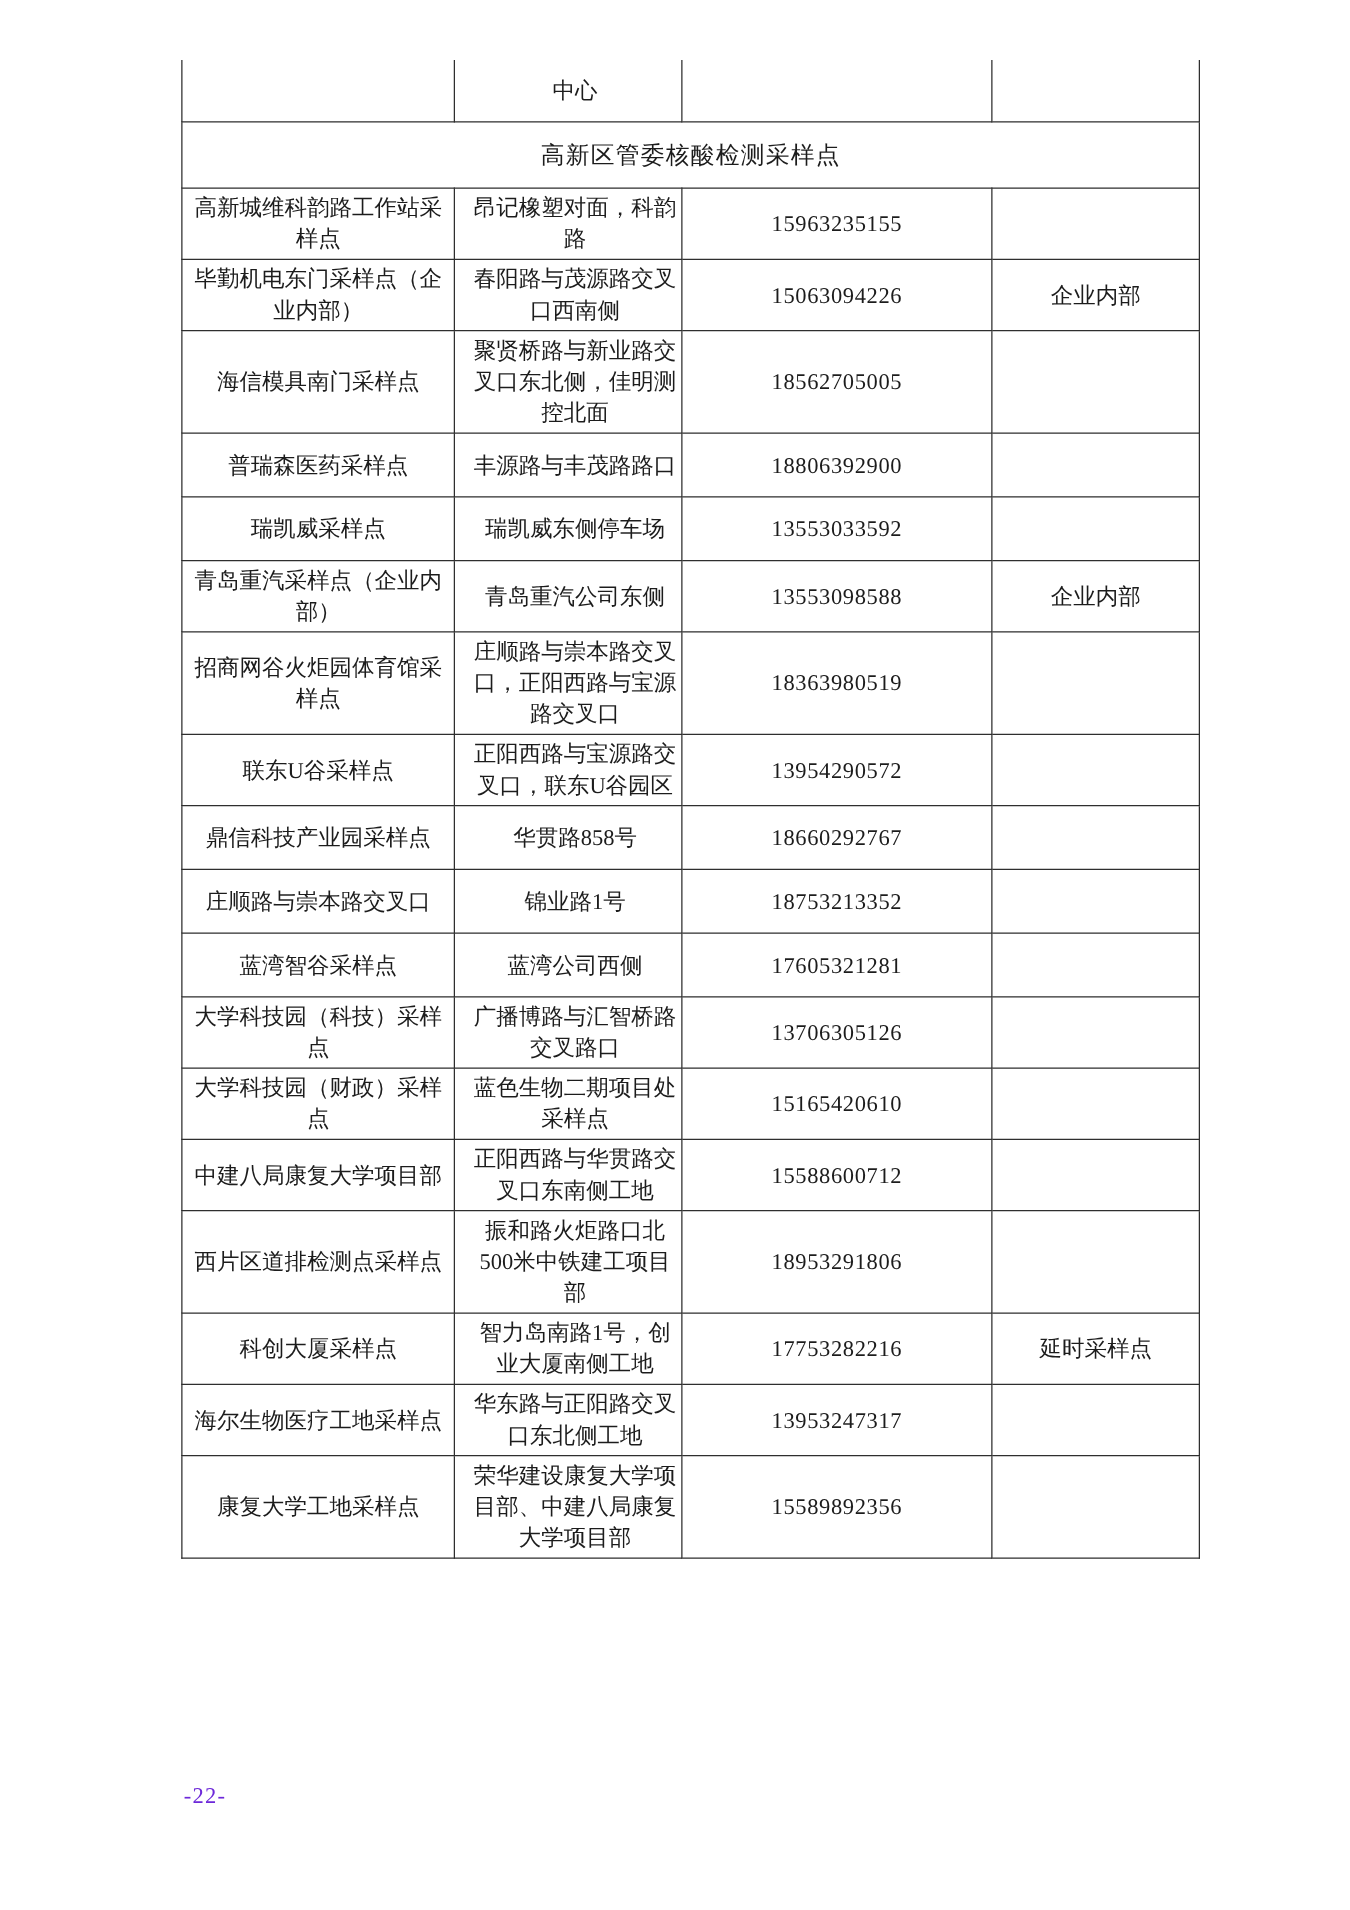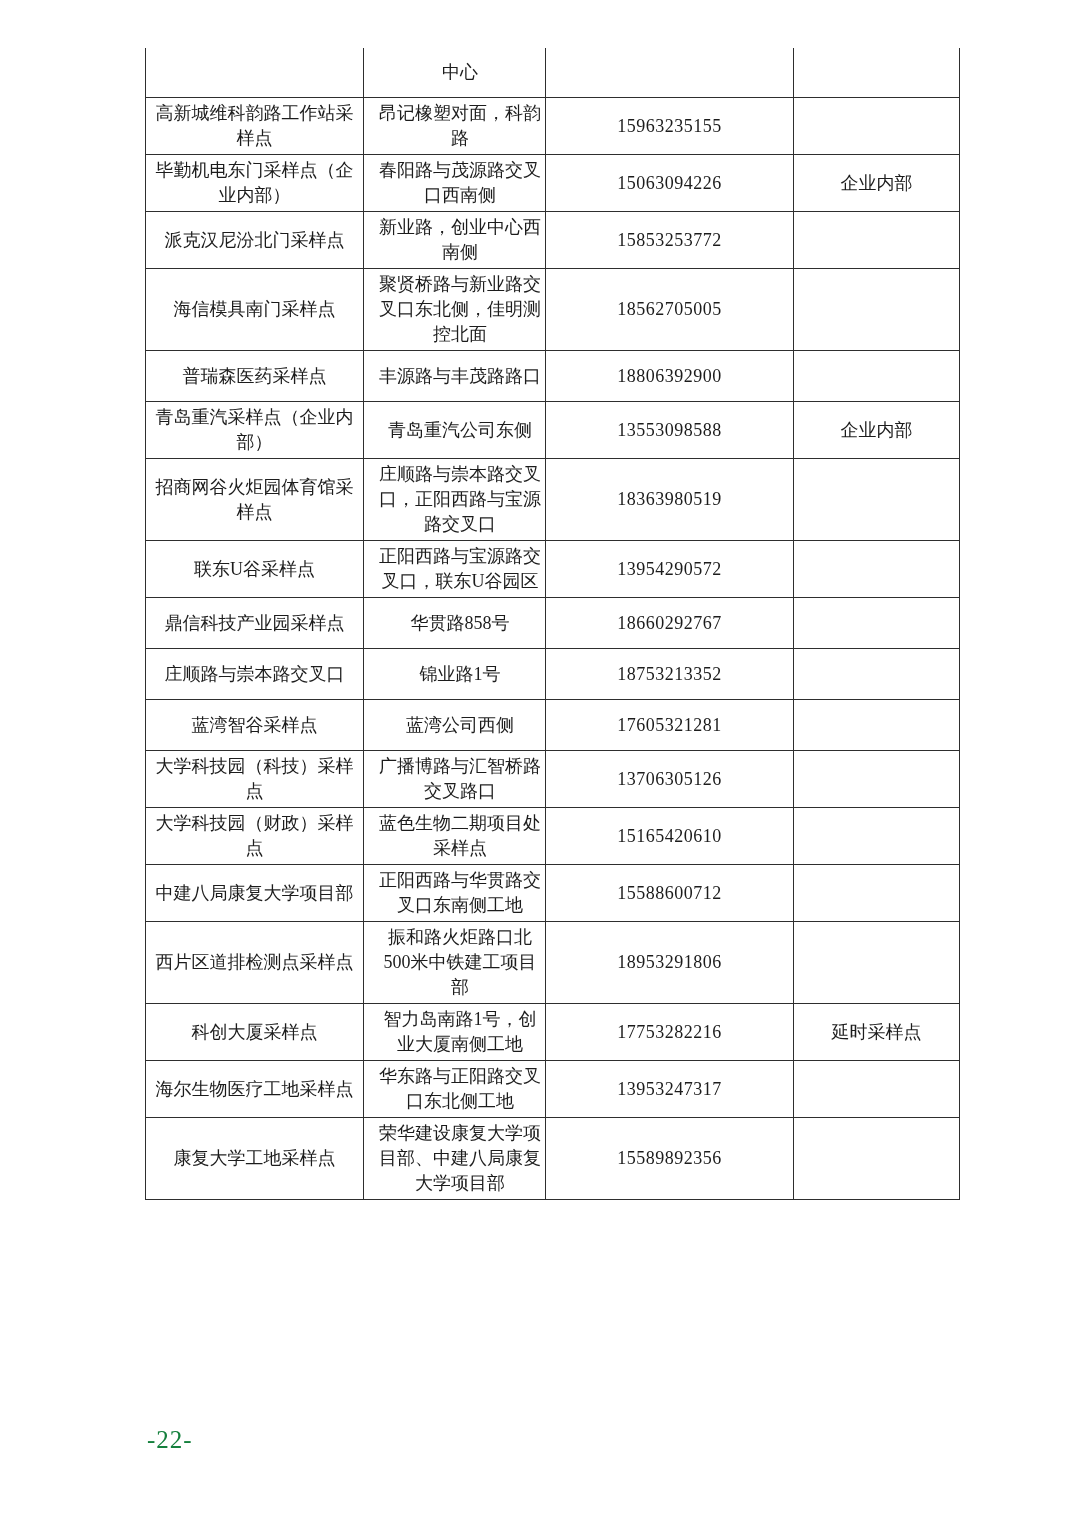--- a/index.html
+++ b/index.html
@@ -32,23 +32,23 @@
   }
   table.sampling-table td:nth-child(2) { padding-left: 12px; padding-right: 1px; }
   tr.continuation-row td { border-top: 0; height: 43px; }
   tr.title-row td { height: 46px; font-size: 19px; letter-spacing: 1px; }
   tr.header-row td { height: 46px; letter-spacing: 1px; }
   td.phone-cell { font-size: 19px; letter-spacing: 0.5px; }
   .page-footer {
     position: absolute;
     left: 147px;
     top: 1426px;
-    font-size: 25px;
+    font-size: 18px;
     letter-spacing: 1px;
-    color: #15803d;
+    color: #6d28d9;
   }
 </style>
 </head>
 <body>
 
 <div class="page">
 
   <table class="sampling-table">
     <colgroup>
       <col style="width:218px">
@@ -56,50 +56,53 @@
       <col style="width:248px">
       <col style="width:166px">
     </colgroup>
     <tbody>
       <tr class="continuation-row">
         <td></td>
         <td>中心</td>
         <td></td>
         <td></td>
       </tr>
+      <tr class="title-row">
+        <td colspan="4">高新区管委核酸检测采样点</td>
+      </tr>
     </tbody>
     <tbody>
         <tr>
     <td class="name-cell">高新城维科韵路工作站采样点</td>
     <td class="location-cell">昂记橡塑对面，科韵路</td>
     <td class="phone-cell">15963235155</td>
     <td class="note-cell"></td>
   </tr>
         <tr>
     <td class="name-cell">毕勤机电东门采样点（企业内部）</td>
     <td class="location-cell">春阳路与茂源路交叉口西南侧</td>
     <td class="phone-cell">15063094226</td>
     <td class="note-cell">企业内部</td>
   </tr>
         <tr>
-    <td class="name-cell">派克汉尼汾北门采样点</td>
-    <td class="location-cell">新业路，创业中心西南侧</td>
-    <td class="phone-cell">15853253772</td>
-    <td class="note-cell"></td>
-  </tr>
-        <tr>
     <td class="name-cell">海信模具南门采样点</td>
     <td class="location-cell">聚贤桥路与新业路交叉口东北侧，佳明测控北面</td>
     <td class="phone-cell">18562705005</td>
     <td class="note-cell"></td>
   </tr>
         <tr>
     <td class="name-cell">普瑞森医药采样点</td>
     <td class="location-cell">丰源路与丰茂路路口</td>
     <td class="phone-cell">18806392900</td>
+    <td class="note-cell"></td>
+  </tr>
+        <tr>
+    <td class="name-cell">瑞凯威采样点</td>
+    <td class="location-cell">瑞凯威东侧停车场</td>
+    <td class="phone-cell">13553033592</td>
     <td class="note-cell"></td>
   </tr>
         <tr>
     <td class="name-cell">青岛重汽采样点（企业内部）</td>
     <td class="location-cell">青岛重汽公司东侧</td>
     <td class="phone-cell">13553098588</td>
     <td class="note-cell">企业内部</td>
   </tr>
         <tr>
     <td class="name-cell">招商网谷火炬园体育馆采样点</td>

